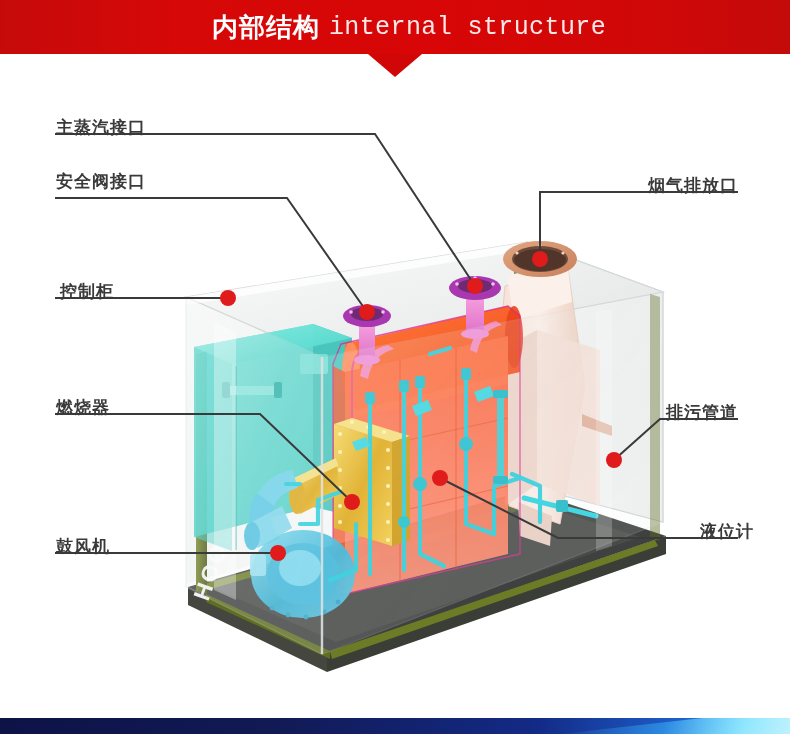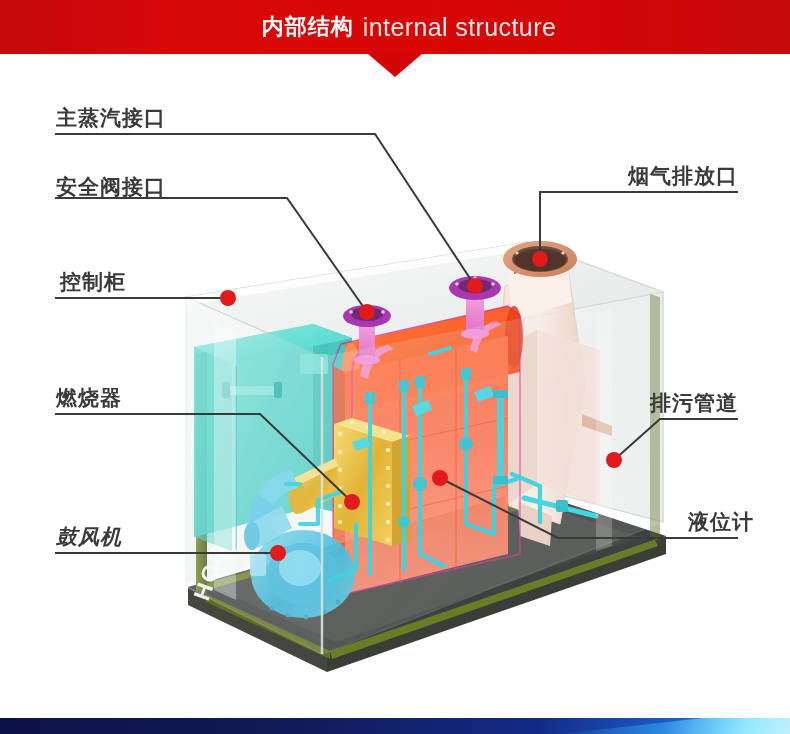--- a/index.html
+++ b/index.html
@@ -17,26 +17,26 @@
     position:absolute;left:0;top:0;width:790px;height:54px;
     background:linear-gradient(90deg,#c60a0a 0%,#d60808 22%,#d80606 55%,#cf0808 85%,#c40a0a 100%);
     overflow:visible;
   }
   .banner-inner{
     position:absolute;inset:0;
     display:flex;align-items:center;justify-content:center;
     gap:9px;
   }
   .banner-title{
-    color:#ffffff;font-size:22px;font-weight:bold;letter-spacing:1px;
+    color:#ffffff;font-size:26px;font-weight:bold;letter-spacing:1px;
     line-height:1;white-space:nowrap;margin-left:28px;
   }
   .banner-sub{
     color:#fbe9e9;font-size:25px;font-weight:300;letter-spacing:.4px;
-    line-height:1;white-space:nowrap;
+    line-height:1;white-space:nowrap;font-family:Liberation Mono, monospace;
   }
   .banner-arrow{
     position:absolute;left:368px;top:54px;width:0;height:0;
     border-left:27px solid transparent;border-right:27px solid transparent;
     border-top:23px solid #d10707;
   }
 
   
   .footer-bar{
     position:absolute;left:0;bottom:0;width:790px;height:16px;
@@ -50,24 +50,25 @@
   }
 
   
   .stage{position:absolute;left:0;top:54px;width:790px;height:664px;}
   .stage svg{position:absolute;left:0;top:0;}
 
   
   .label{
     position:absolute;
     color:#3a3a3a;
-    font-size:21px;font-weight:bold;
+    font-size:17px;font-weight:bold;
     letter-spacing:1px;
     white-space:nowrap;
     line-height:1;
+    margin-top:12px;
   }
   .label.right{}
 </style>
 </head>
 <body>
 
 <div id="root">
 
   <div class="banner">
     <div class="banner-inner">
@@ -379,27 +380,27 @@
         <circle cx="352" cy="448" r="8"></circle>
         <circle cx="278" cy="499" r="8"></circle>
         <circle cx="540" cy="205" r="8"></circle>
         <circle cx="614" cy="406" r="8"></circle>
         <circle cx="440" cy="424" r="8"></circle>
       </g>
     </svg>
 
     <div class="label" style="left:56px;top:53px;">主蒸汽接口</div>
 
-    <div class="label" style="left:56px;top:122px;">安全阀接口</div>
+    <div class="label" style="left:56px;top:107px;">安全阀接口</div>
 
     <div class="label" style="left:60px;top:217px;">控制柜</div>
 
     <div class="label" style="left:56px;top:333px;text-align:center;">燃烧器</div>
 
-    <div class="label" style="left:56px;top:472px;font-style:italic;">鼓风机</div>
+    <div class="label" style="left:56px;top:472px;">鼓风机</div>
 
     <div class="label right" style="right:52px;top:111px;">烟气排放口</div>
 
     <div class="label right" style="right:52px;top:338px;">排污管道</div>
 
     <div class="label right" style="right:36px;top:457px;">液位计</div>
   </div>
 
   <div class="footer-bar">
     <div class="footer-swoosh"></div>

